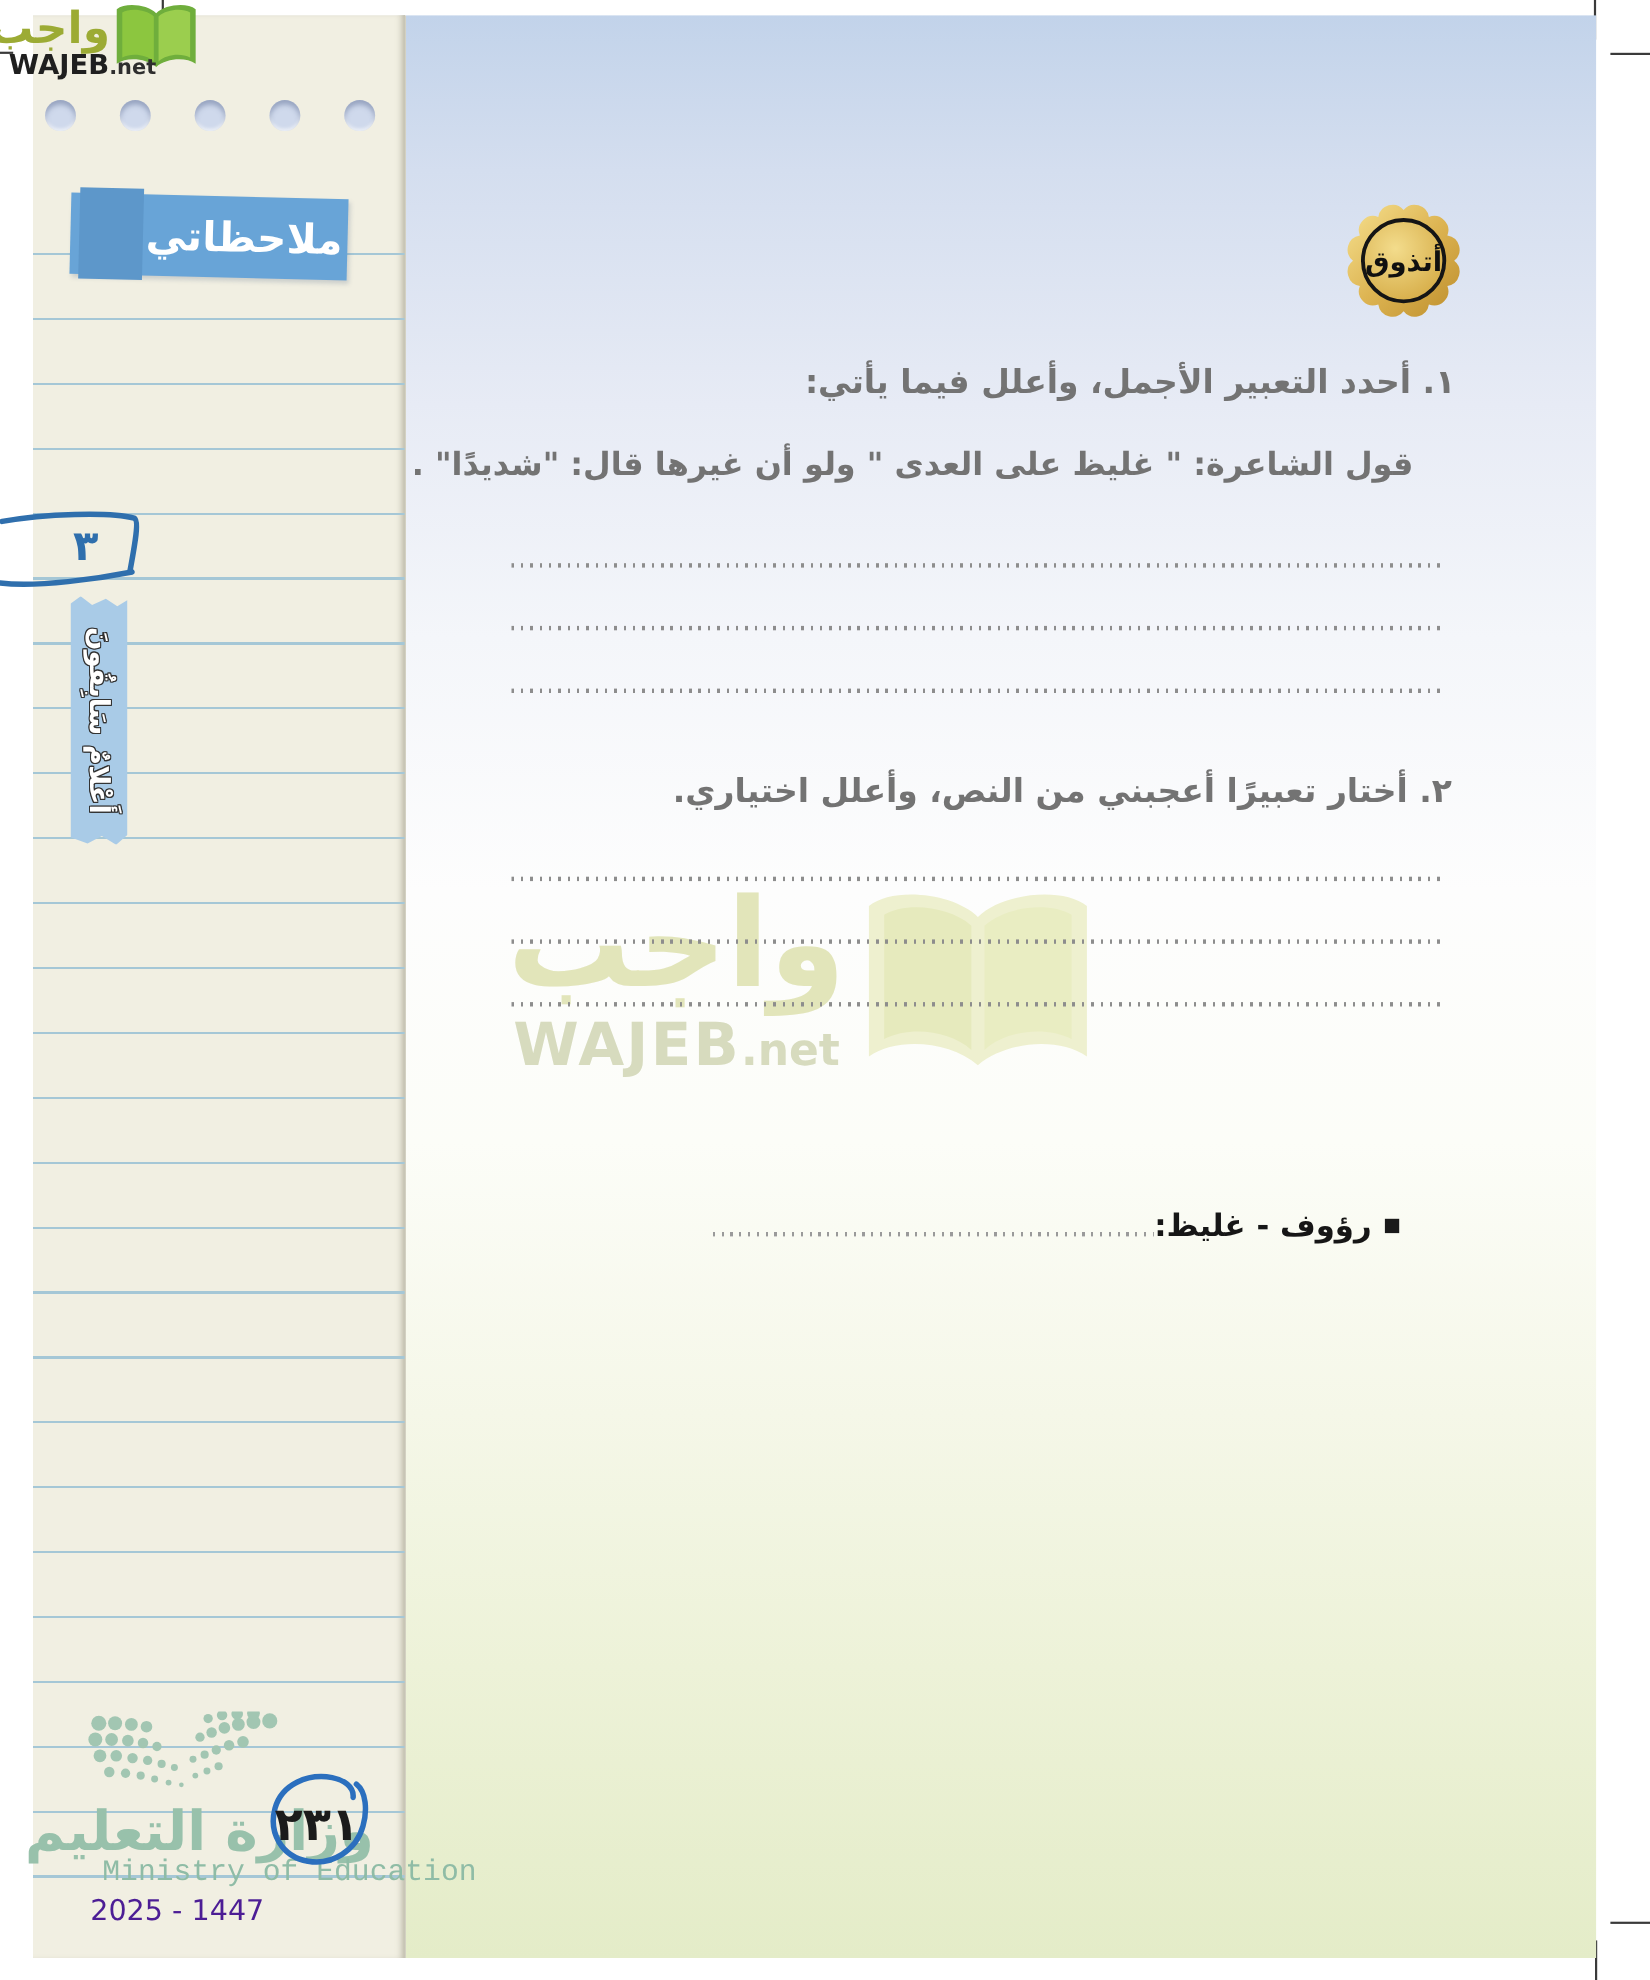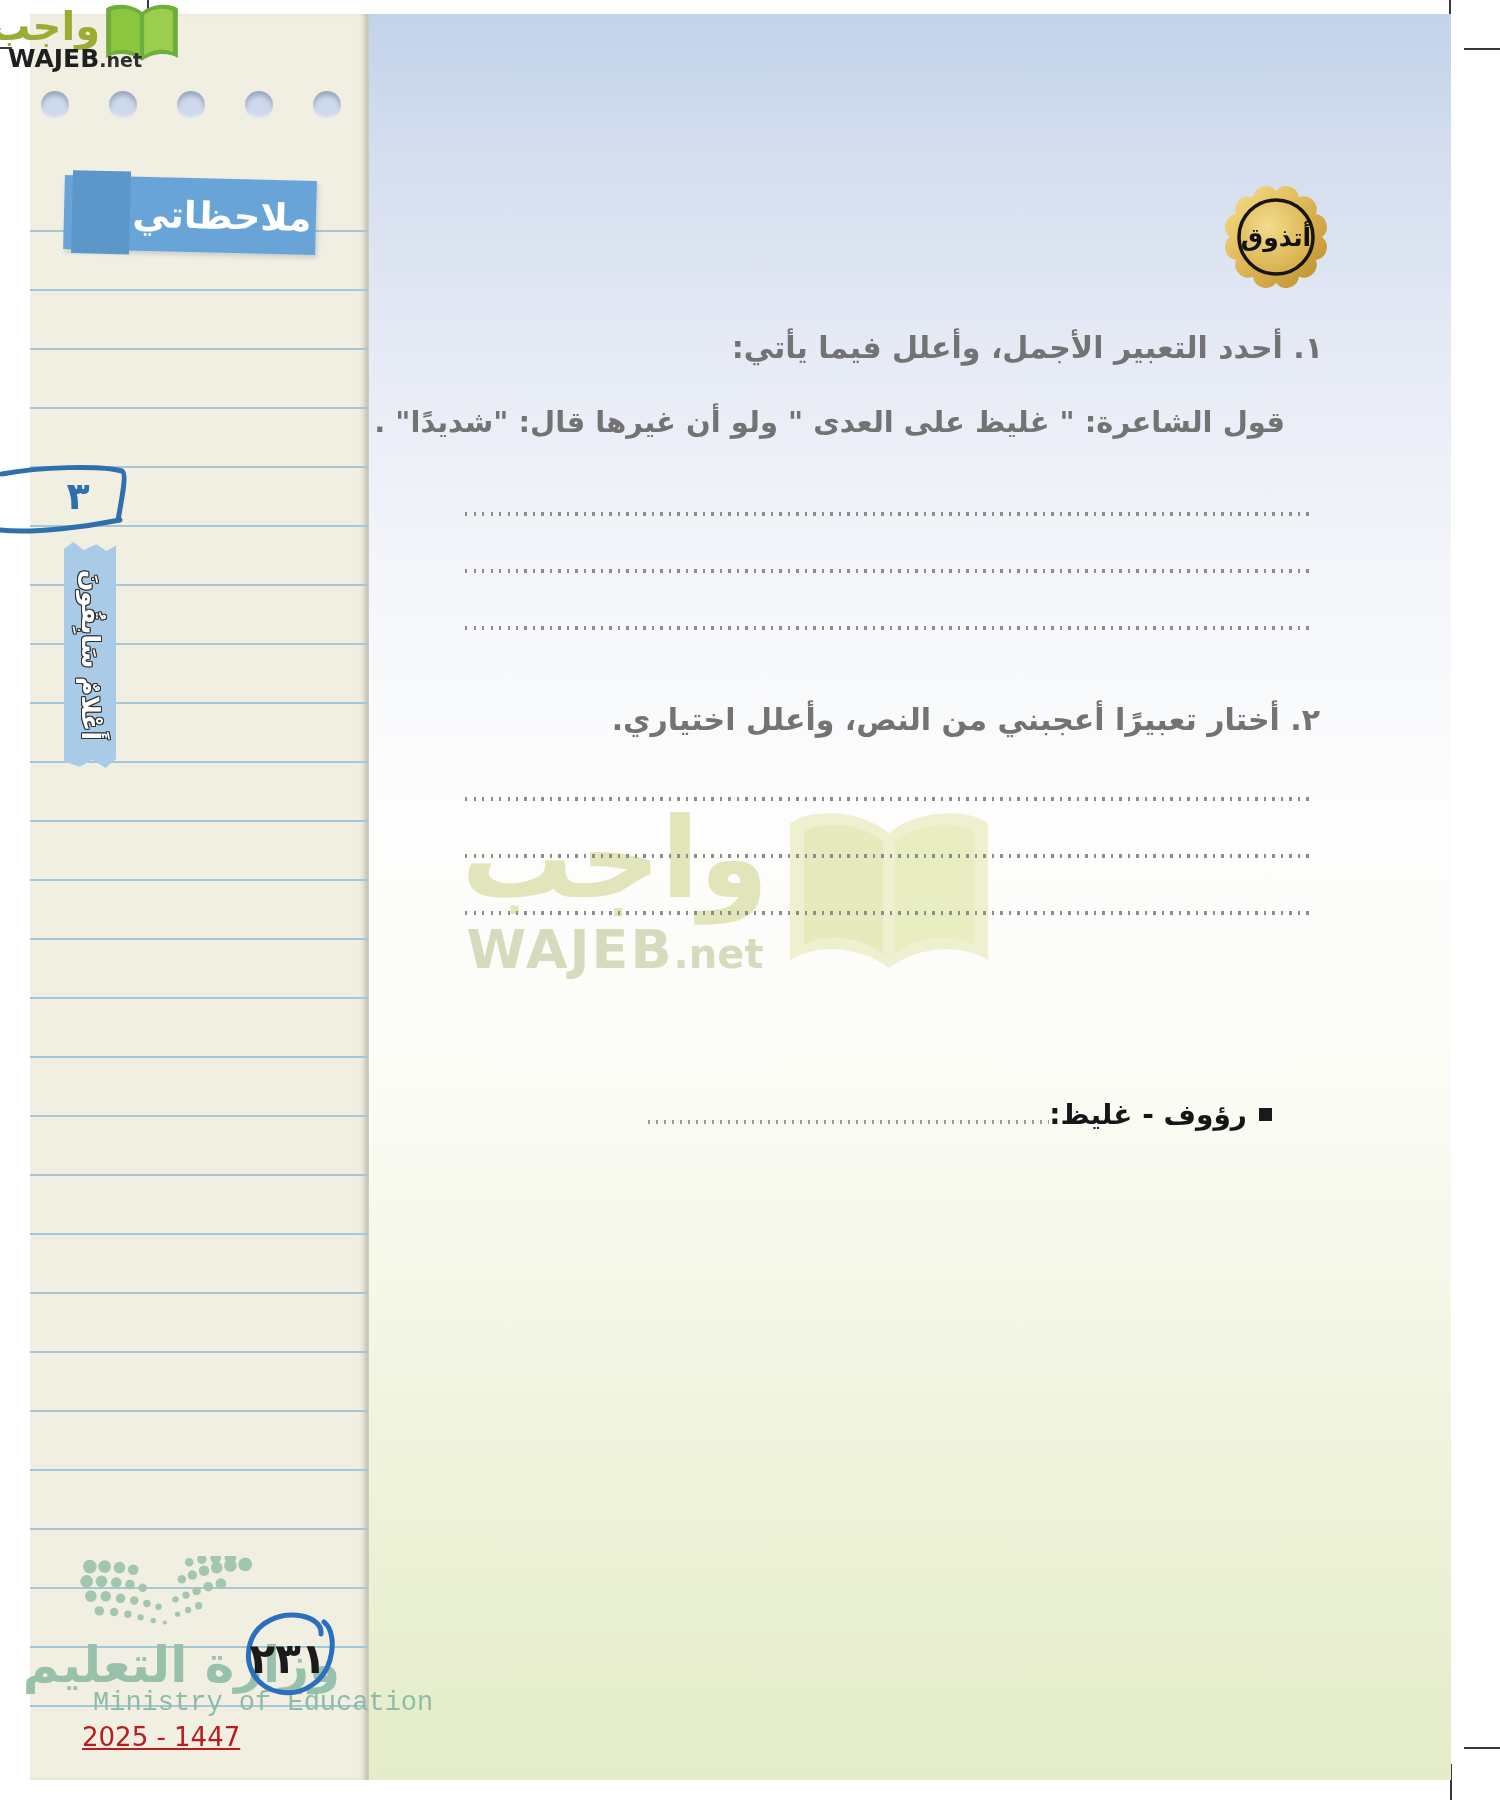--- a/index.html
+++ b/index.html
@@ -72,21 +72,21 @@
            font-size:40px;font-weight:bold;color:#9cab34;line-height:1;}
   .logo-en{position:absolute;left:8px;top:44px;width:100px;text-align:center;direction:ltr;
            font-weight:bold;font-size:25px;color:#1f1f1f;}
   .logo-en .suf{font-size:19px;color:#2e2e2e;}
 
   
   .min-dots{position:absolute;left:62px;top:1556px;width:210px;height:74px;}
   .min-ar{position:absolute;left:80px;top:1636px;width:260px;direction:rtl;text-align:left;
           font-size:50px;font-weight:bold;color:#98c1ab;white-space:nowrap;}
   .min-en{position:absolute;left:93px;top:1688px;font-size:27px;color:#8fbca6;white-space:nowrap;font-family:Liberation Mono, monospace;}
-  .min-years{position:absolute;left:82px;top:1722px;font-size:26px;color:#b91c1c;text-decoration:underline;}
+  .min-years{position:absolute;left:82px;top:1722px;font-size:26px;color:#4c1d95;}
 
   
   .pnum-svg{position:absolute;left:238px;top:1606px;width:100px;height:100px;}
   .pnum{position:absolute;left:238px;top:1634px;width:100px;text-align:center;direction:rtl;
         font-size:42px;font-weight:bold;color:#1b1b1b;}
 </style>
 </head>
 <body>
 
 <div class="page">

